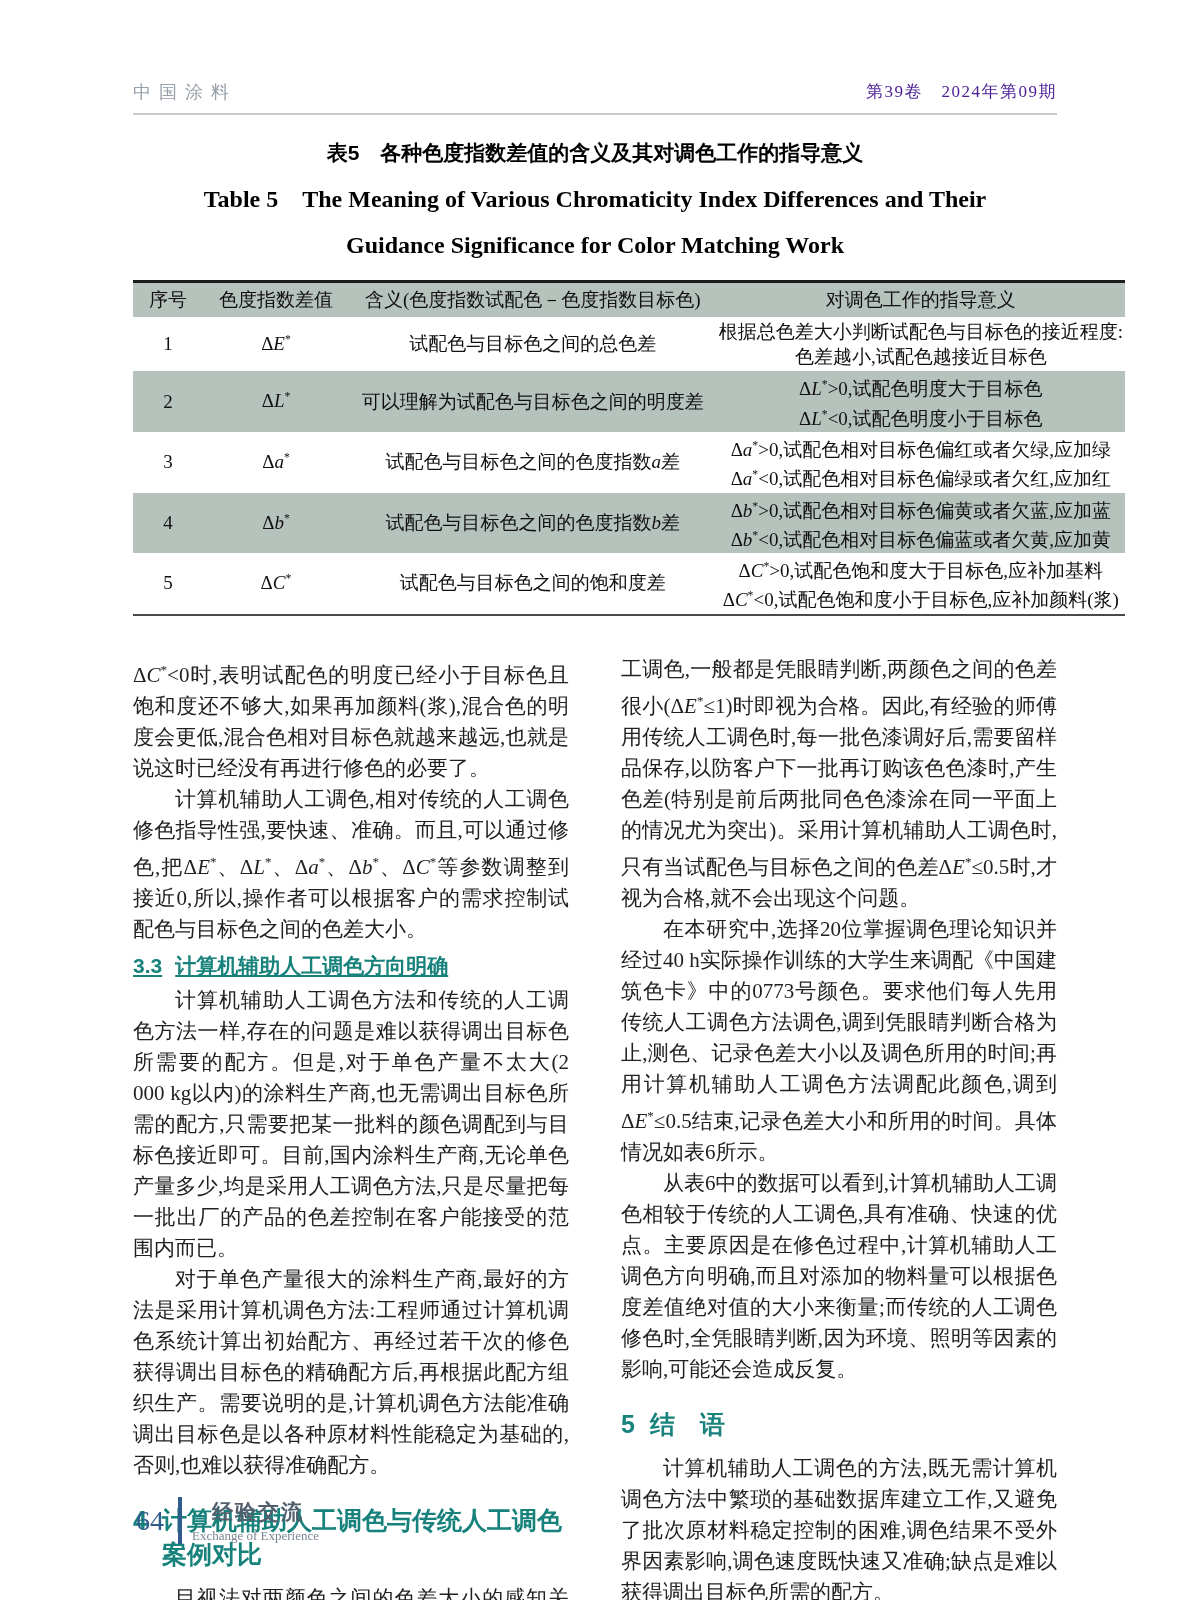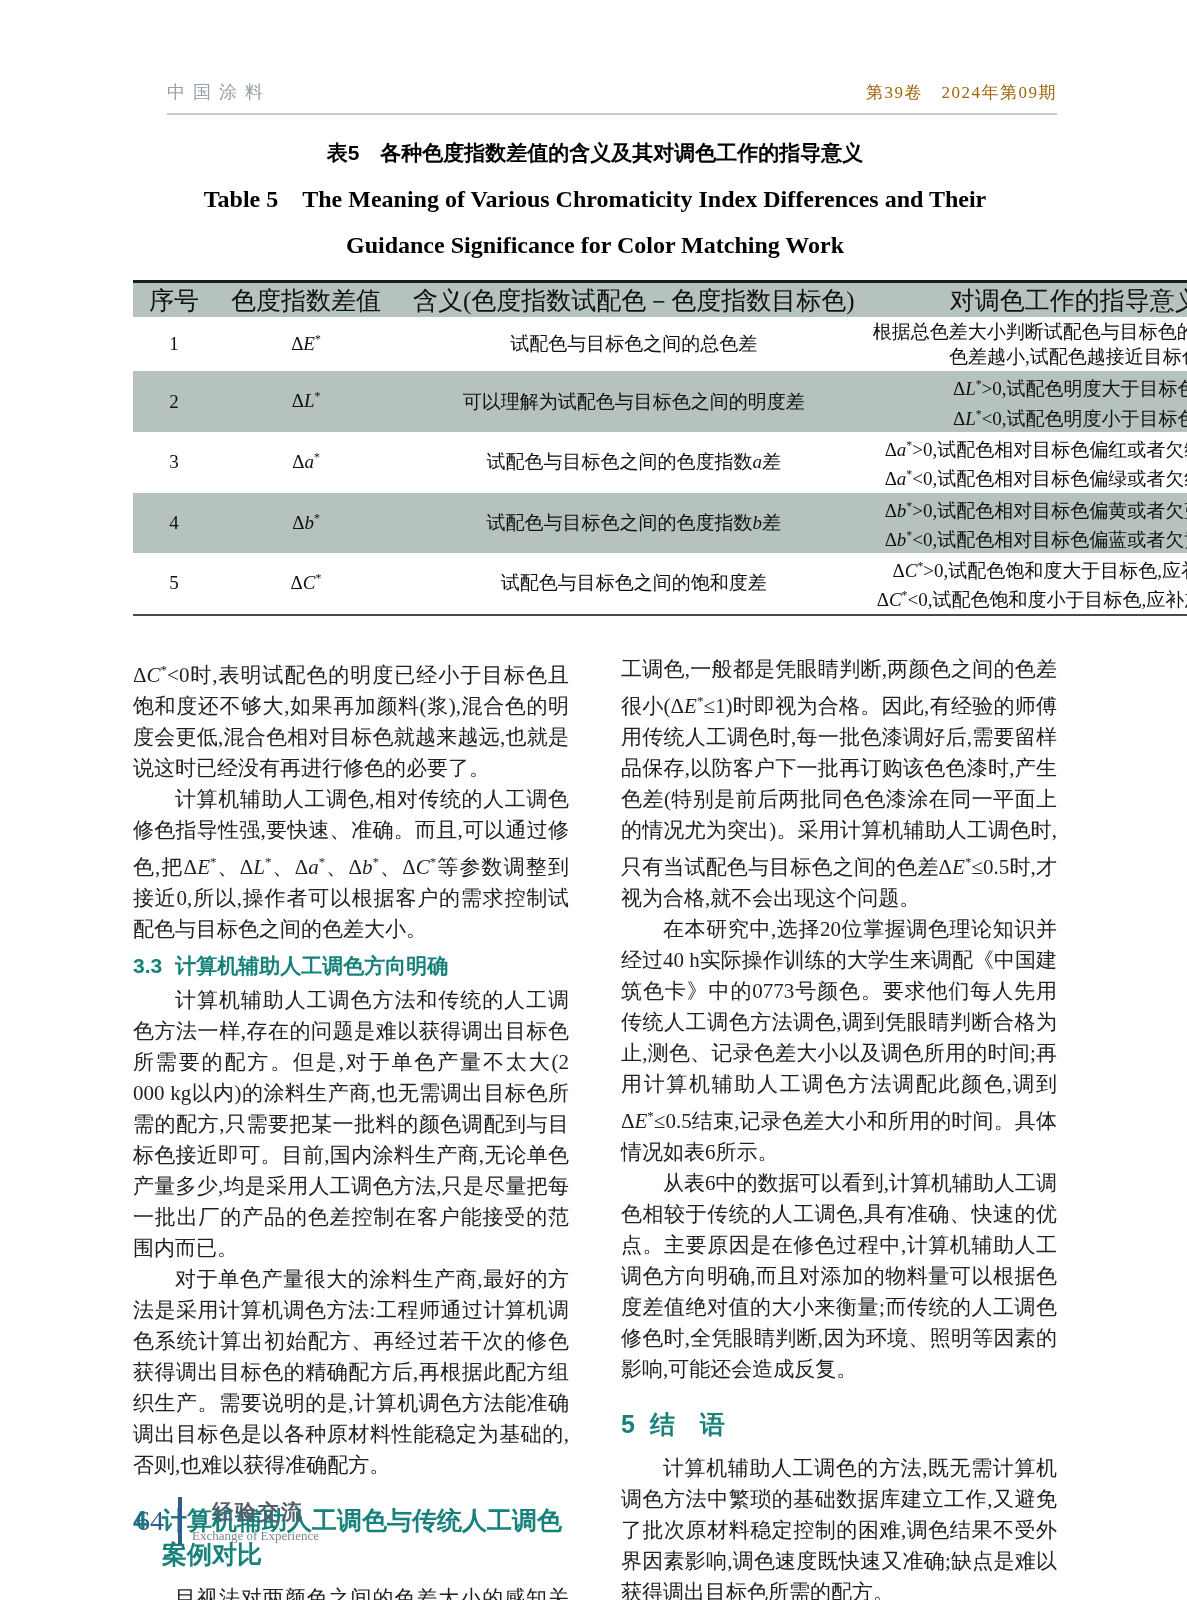--- a/index.html
+++ b/index.html
@@ -5,64 +5,65 @@
   html,body { margin:0; padding:0; background:#ffffff; }
   .page {
     position:relative; width:1187px; height:1600px; margin:0 auto;
     background:#ffffff; overflow:hidden;
     font-family:"Liberation Serif","DejaVu Serif",serif; color:#212121;
   }
   .content { margin-left:133px; width:924px; }
 
   
   .page-head {
-    display:flex; justify-content:space-between; align-items:center;
-    padding-top:80px; border-bottom:2px solid #c6cbd0; padding-bottom:9px;margin-left:34px;
+    display:flex; justify-content:space-between; align-items:flex-start;
+    padding-top:80px; border-bottom:2px solid #c6cbd0; padding-bottom:9px;
   }
   .journal-name { font-size:18px; color:#97a0a9; letter-spacing:8px; }
-  .issue-info   { font-size:17px; color:#a16207; letter-spacing:1.5px; }
+  .issue-info   { font-size:17px; color:#4c1d95; letter-spacing:1.5px; }
 
   
   .tbl-wrap { margin-top:24px; }
   .tbl-title-zh {
     text-align:center; font-weight:bold; font-size:21px; color:#000;
     font-family:"Liberation Sans","DejaVu Sans",sans-serif; margin-bottom:10px;
   }
   .tbl-title-en {
     text-align:center; font-weight:bold; font-size:24px; line-height:1.9;
     width:880px; margin:0 auto; color:#000;
     font-family:"Liberation Serif","DejaVu Serif",serif;
   }
   table.t5 {
     width:100%; border-collapse:collapse; margin-top:12px;
     border-top:3px solid #1b1b1b; border-bottom:2px solid #4a4a4a;
     font-size:19px; color:#101010;
   }
   table.t5 th {
     background:#b6c2bc; font-weight:normal; height:34px;
-    font-size:25px; white-space:nowrap; text-align:center; padding:0 16px;
+    font-size:19px; white-space:nowrap; text-align:center; padding:0 16px;
   }
   table.t5 td { text-align:center; vertical-align:middle; padding:1px 2px; }
   table.t5 tr.row { height:54px; }
   table.t5 tr.band { background:#b6c2bc; }
   .sym { font-size:19px; }
   .g-line { line-height:25px; white-space:nowrap; }
   .m-line { white-space:nowrap; }
   sup { font-size:0.62em; }
 
   
   .columns { display:flex; justify-content:space-between; margin-top:38px; }
   .col { width:436px; font-size:21px; line-height:31px; text-align:justify; }
   .col p { margin:0; text-indent:2em; }
   .col p.cont { text-indent:0; }
 
   .h-sub {
     display:flex; gap:13px; align-items:baseline; margin:5px 0 4px;
     color:#17827b; font-weight:bold; font-size:21px;
     font-family:"Liberation Sans","DejaVu Sans",sans-serif;
+    text-decoration:underline;
   }
   .h-big {
     display:flex; gap:15px; align-items:baseline; margin:22px 0 12px;
     color:#17827b; font-weight:bold; font-size:25px; line-height:34px;
     font-family:"Liberation Sans","DejaVu Sans",sans-serif; text-align:left;
   }
   .h-num { flex:none; }
 
   
   .page-foot { position:absolute; left:136px; top:1497px; display:flex; align-items:center; }

